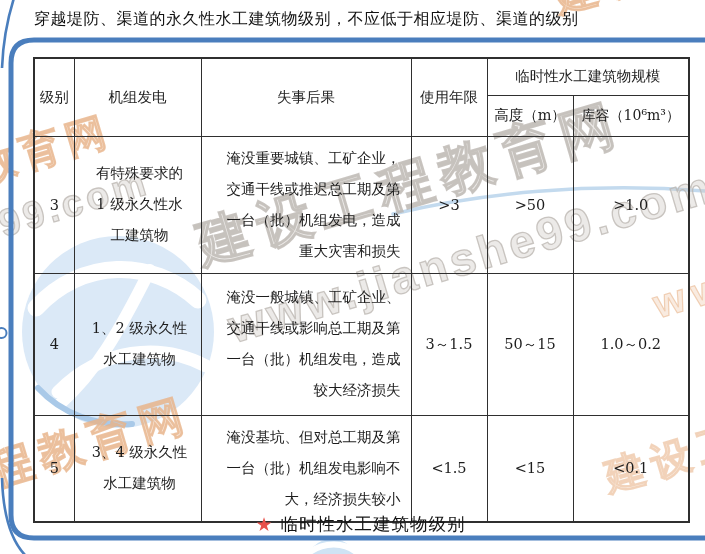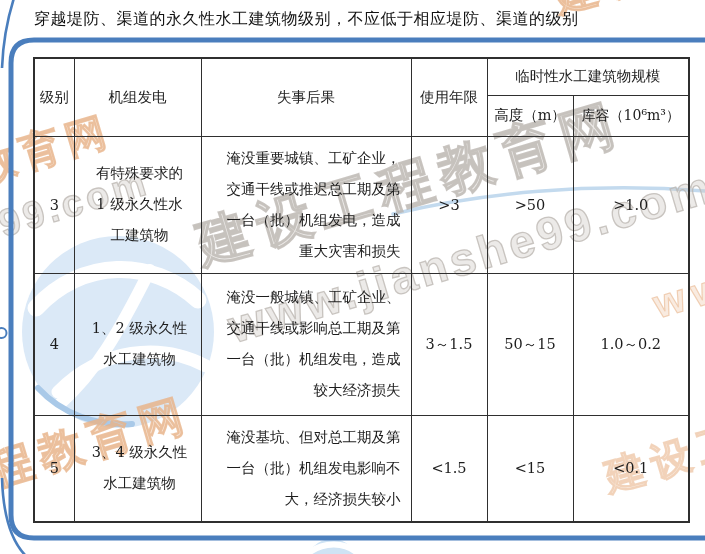--- a/index.html
+++ b/index.html
@@ -143,15 +143,18 @@
         <td class="c-level">5</td>
         <td class="c-prot">3、4 级永久性水工建筑物</td>
         <td class="c-cons">淹没基坑、但对总工期及第一台（批）机组发电影响不大，经济损失较小</td>
         <td class="c-num">&lt;1.5</td>
         <td class="c-num">&lt;15</td>
         <td class="c-num">&lt;0.1</td>
       </tr>
     </tbody>
       </table>
 
+    <div class="caption">
+      <span class="star">★</span><span>临时性水工建筑物级别</span>
+    </div>
 
   </div>
 </div>
 
 </body></html>

